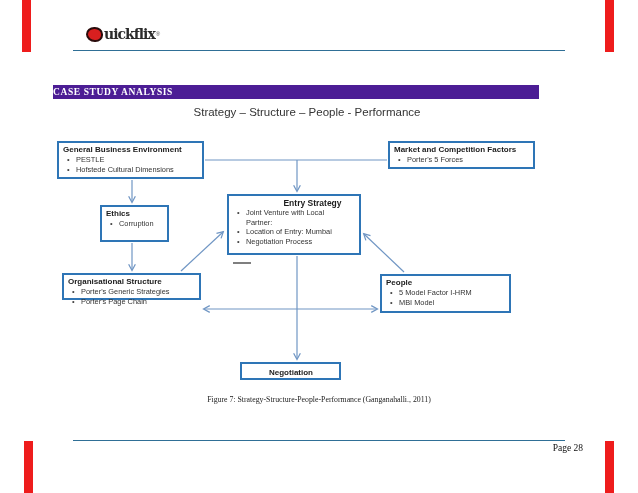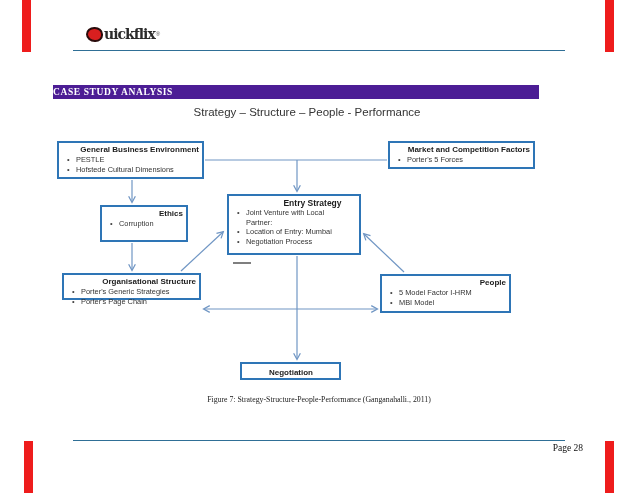--- a/index.html
+++ b/index.html
@@ -23,27 +23,27 @@
   .rule-bottom{left:73px;top:440px;width:492px;}
   
   .banner{position:absolute;left:53px;top:85px;width:486px;height:14px;background:#4c1d95;
           color:#ffffff;font-family:"Liberation Serif",serif;font-weight:bold;font-size:9.5px;
           letter-spacing:0.6px;line-height:14px;box-sizing:border-box;}
   .slide-title{position:absolute;left:0;top:106px;width:614px;text-align:center;
                font-size:11.5px;color:#333;}
   
   .dbox{position:absolute;border:2px solid #2e75b6;background:#fff;box-sizing:border-box;
         color:#222;}
-  .dbox-title{font-weight:bold;font-size:8px;color:#1c1c1c;padding:2px 3px 0 4px;line-height:10px;text-align:right;}
+  .dbox-title{font-weight:bold;font-size:8px;color:#1c1c1c;padding:2px 3px 0 4px;line-height:10px;}
   .dbox ul{margin:0;padding:0 14px 0 0;list-style:none;}
   .dbox li{position:relative;font-size:7.4px;line-height:9.5px;color:#333;padding-left:17px;}
   .dbox li:before{content:"\2022";position:absolute;left:8px;color:#444;}
   .box-gbe{left:57px;top:141px;width:147px;height:38px;}
   .box-market{left:388px;top:141px;width:147px;height:28px;}
-  .box-ethics{left:100px;top:205px;width:88px;height:37px;}
+  .box-ethics{left:100px;top:205px;width:69px;height:37px;}
   .box-entry{left:227px;top:194px;width:134px;height:61px;}
   .box-entry .dbox-title{text-align:center;font-size:8.5px;padding-left:40px;}
   .box-org{left:62px;top:273px;width:139px;height:27px;}
   .box-people{left:380px;top:274px;width:131px;height:39px;}
   .box-perf{left:240px;top:362px;width:101px;height:18px;}
   .box-perf .dbox-title{text-align:center;line-height:14px;}
   
   .overlay{position:absolute;left:0;top:0;width:638px;height:493px;pointer-events:none;}
   
   .caption{position:absolute;left:0;top:395px;width:638px;text-align:center;

